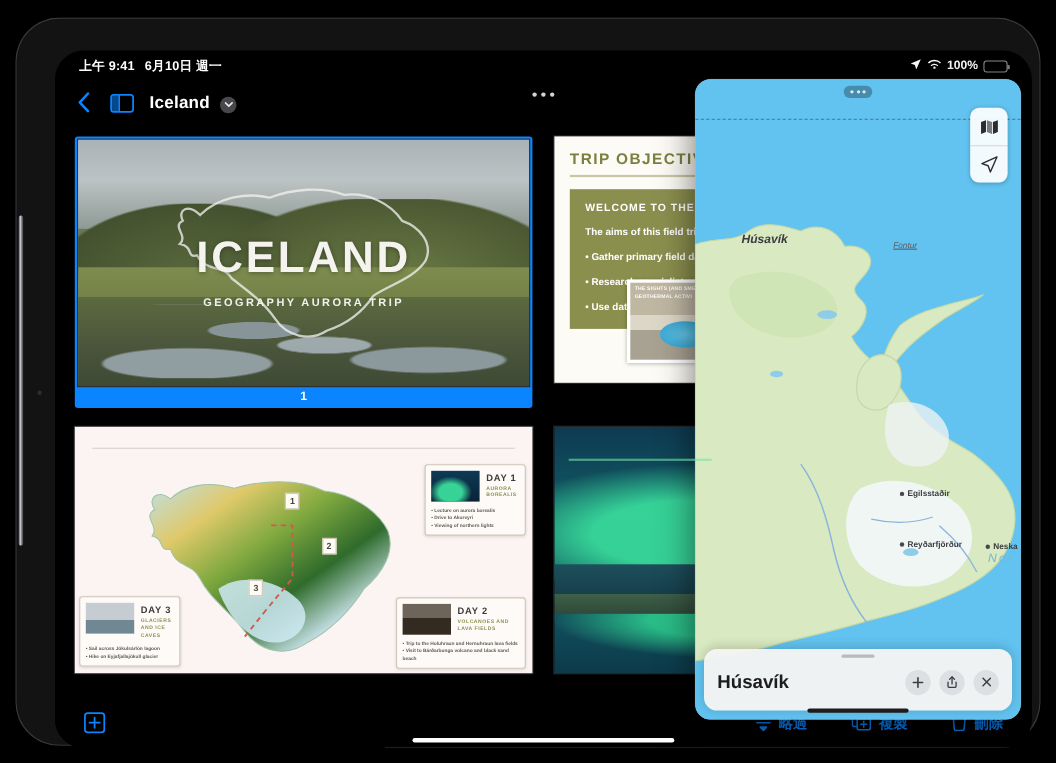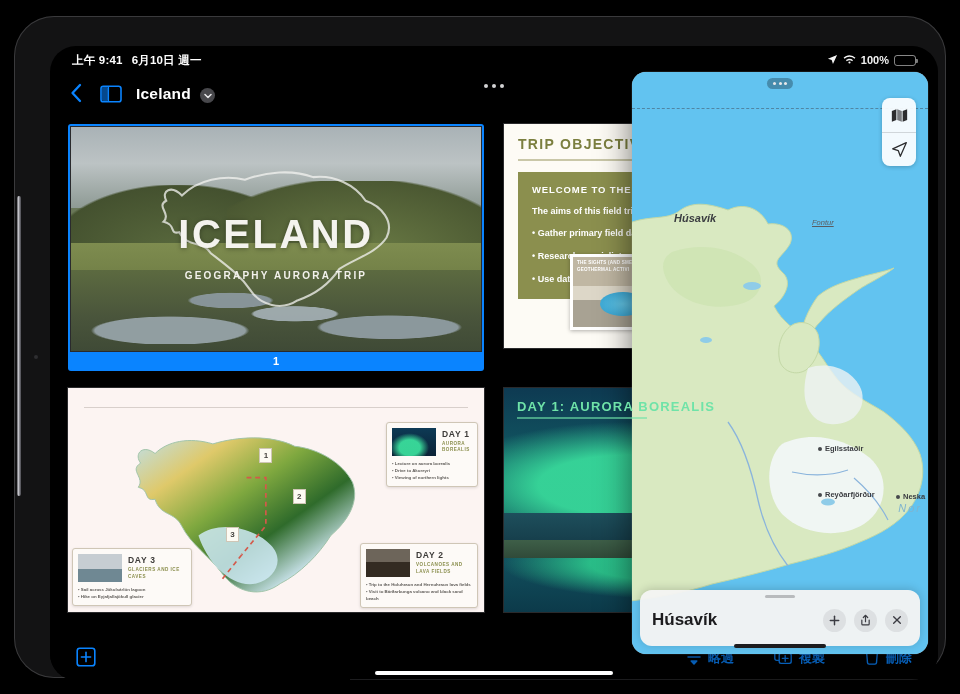--- a/index.html
+++ b/index.html
@@ -185,21 +185,21 @@
   }
   .day-card-top { display: flex; gap: 6px; align-items: flex-start; }
   .day-thumb { width: 44px; height: 28px; flex: 0 0 44px; }
   .day-label-wrap { padding-top: 1px; }
   .day-label { font-size: 8.5px; font-weight: 700; color: #3d3b39; letter-spacing: .7px; }
   .day-sub { font-size: 4.6px; font-weight: 700; color: #8b8f4e; letter-spacing: .5px; line-height: 1.5; margin-top: 2px; }
   .day-bullets { margin-top: 4px; }
   .day-bullet { font-size: 4.4px; font-weight: 700; color: #5e5b57; line-height: 1.6; }
   #day-card-1 { right: 6px; top: 15%; width: 92px; }
   #day-card-2 { right: 6px; bottom: 4px; width: 118px; }
-  #day-card-3 { left: 4px; bottom: 6px; width: 120px; }
+  #day-card-3 { left: 4px; bottom: 6px; width: 92px; }
   .map-pin {
     position: absolute; width: 13px; height: 15px; background: #fdfbf3;
     border: 1px solid #cfc6b6; color: #46443f; font-size: 8px; font-weight: 700;
     display:flex; align-items:center; justify-content:center;
   }
   #pin1 { left: 46%; top: 27%; }
   #pin2 { left: 54%; top: 45%; }
   #pin3 { left: 38%; top: 62%; }
 
   
@@ -476,21 +476,20 @@
             </div>
           </div>
         </div>
 
         <div class="slide-cell">
           <div class="slide-thumb s4">
             <div class="s4-sky"></div>
             <div class="s4-ridge"></div>
             <div class="s4-land"></div>
             <div class="s4-water"></div>
-            <div class="s4-title">DAY 1: AURORA BOREALIS</div>
             <div class="s4-rule"></div>
           </div>
         </div>
       </div>
 
       <div id="toolbar-divider"></div>
       <div id="keynote-toolbar">
         <span>
           <svg width="20" height="20" viewBox="0 0 20 20" fill="none" stroke="#0a84ff" stroke-width="1.6">
             <rect x="1.2" y="1.2" width="17.6" height="17.6" rx="2.6"></rect>

